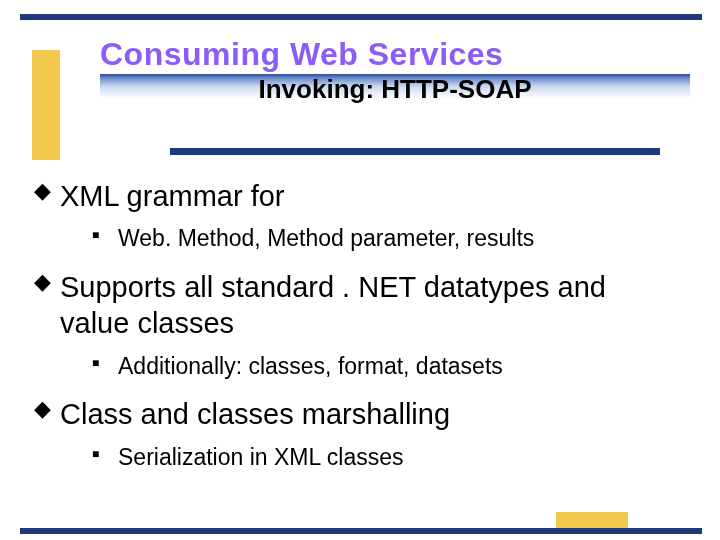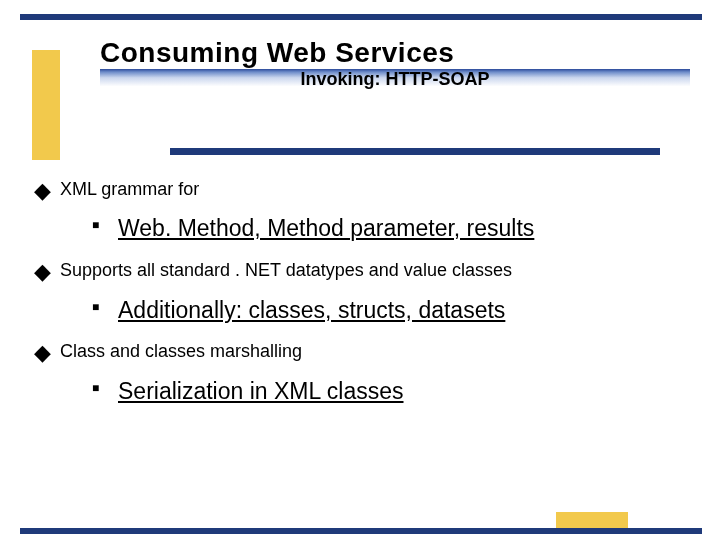--- a/index.html
+++ b/index.html
@@ -3,40 +3,40 @@
 <meta charset="utf-8">
 <style>
   * { margin: 0; padding: 0; box-sizing: border-box; }
   html, body { width: 720px; height: 540px; font-family: Arial, Helvetica, sans-serif; background: #fff; overflow: hidden; }
   .slide { position: relative; width: 720px; height: 540px; background: #fff; }
 
   .top-rule { position: absolute; left: 20px; right: 18px; top: 14px; height: 6px; background: #1f3a7a; }
 
   .title-block { position: absolute; left: 100px; top: 38px; right: 30px; }
   .title {
-    font-size: 28px; font-weight: bold; color: #000000; letter-spacing: 0.5px;
+    font-size: 32px; font-weight: bold; color: #8b5cf6; letter-spacing: 0.5px;
     line-height: 1.05; white-space: nowrap;
   }
   .subtitle-band {
     margin-top: 2px;
     background: linear-gradient(to bottom, #2b4a9a 0%, #6d8cc9 12%, #cbd7ee 35%, #ffffff 70%);
     padding: 0 0 4px 0;
   }
-  .subtitle { font-size: 18px; font-weight: bold; color: #000; text-align: center; }
+  .subtitle { font-size: 26px; font-weight: bold; color: #000; text-align: center; }
 
   .side-accent { position: absolute; left: 32px; top: 50px; width: 28px; height: 110px; background: #f2c94c; }
   .mid-rule { position: absolute; left: 170px; right: 60px; top: 148px; height: 7px; background: #1f3a7a; }
 
   .content { position: absolute; left: 34px; right: 40px; top: 178px; }
   .l1 { display: flex; align-items: flex-start; margin-bottom: 6px; }
   .l1 .bullet { font-size: 22px; color: #000; width: 26px; flex: 0 0 26px; line-height: 1.2; }
-  .l1 .text { font-size: 18px; color: #000; line-height: 1.25; }
+  .l1 .text { font-size: 29px; color: #000; line-height: 1.25; }
   .l2 { display: flex; align-items: flex-start; margin: 10px 0 16px 58px; }
   .l2 .bullet { font-size: 12px; color: #000; width: 26px; flex: 0 0 26px; line-height: 1.9; }
-  .l2 .text { font-size: 23px; color: #000; line-height: 1.25; text-decoration: underline; }
+  .l2 .text { font-size: 23px; color: #000; line-height: 1.25; }
 
   .footer-accent { position: absolute; right: 92px; bottom: 10px; width: 72px; height: 18px; background: #f2c94c; }
   .footer-rule { position: absolute; left: 20px; right: 18px; bottom: 6px; height: 6px; background: #1f3a7a; }
 </style>
 </head>
 <body>
 
 <div class="slide">
   <div class="top-rule"></div>
   <div class="side-accent"></div>
@@ -59,21 +59,21 @@
       <span class="bullet">■</span>
       <span class="text">Web. Method, Method parameter, results</span>
     </div>
 
     <div class="l1">
       <span class="bullet">◆</span>
       <span class="text">Supports all standard . NET datatypes and value classes</span>
     </div>
     <div class="l2">
       <span class="bullet">■</span>
-      <span class="text">Additionally: classes, structs, datasets</span>
+      <span class="text">Additionally: classes, format, datasets</span>
     </div>
 
     <div class="l1">
       <span class="bullet">◆</span>
       <span class="text">Class and classes marshalling</span>
     </div>
     <div class="l2">
       <span class="bullet">■</span>
       <span class="text">Serialization in XML classes</span>
     </div>

